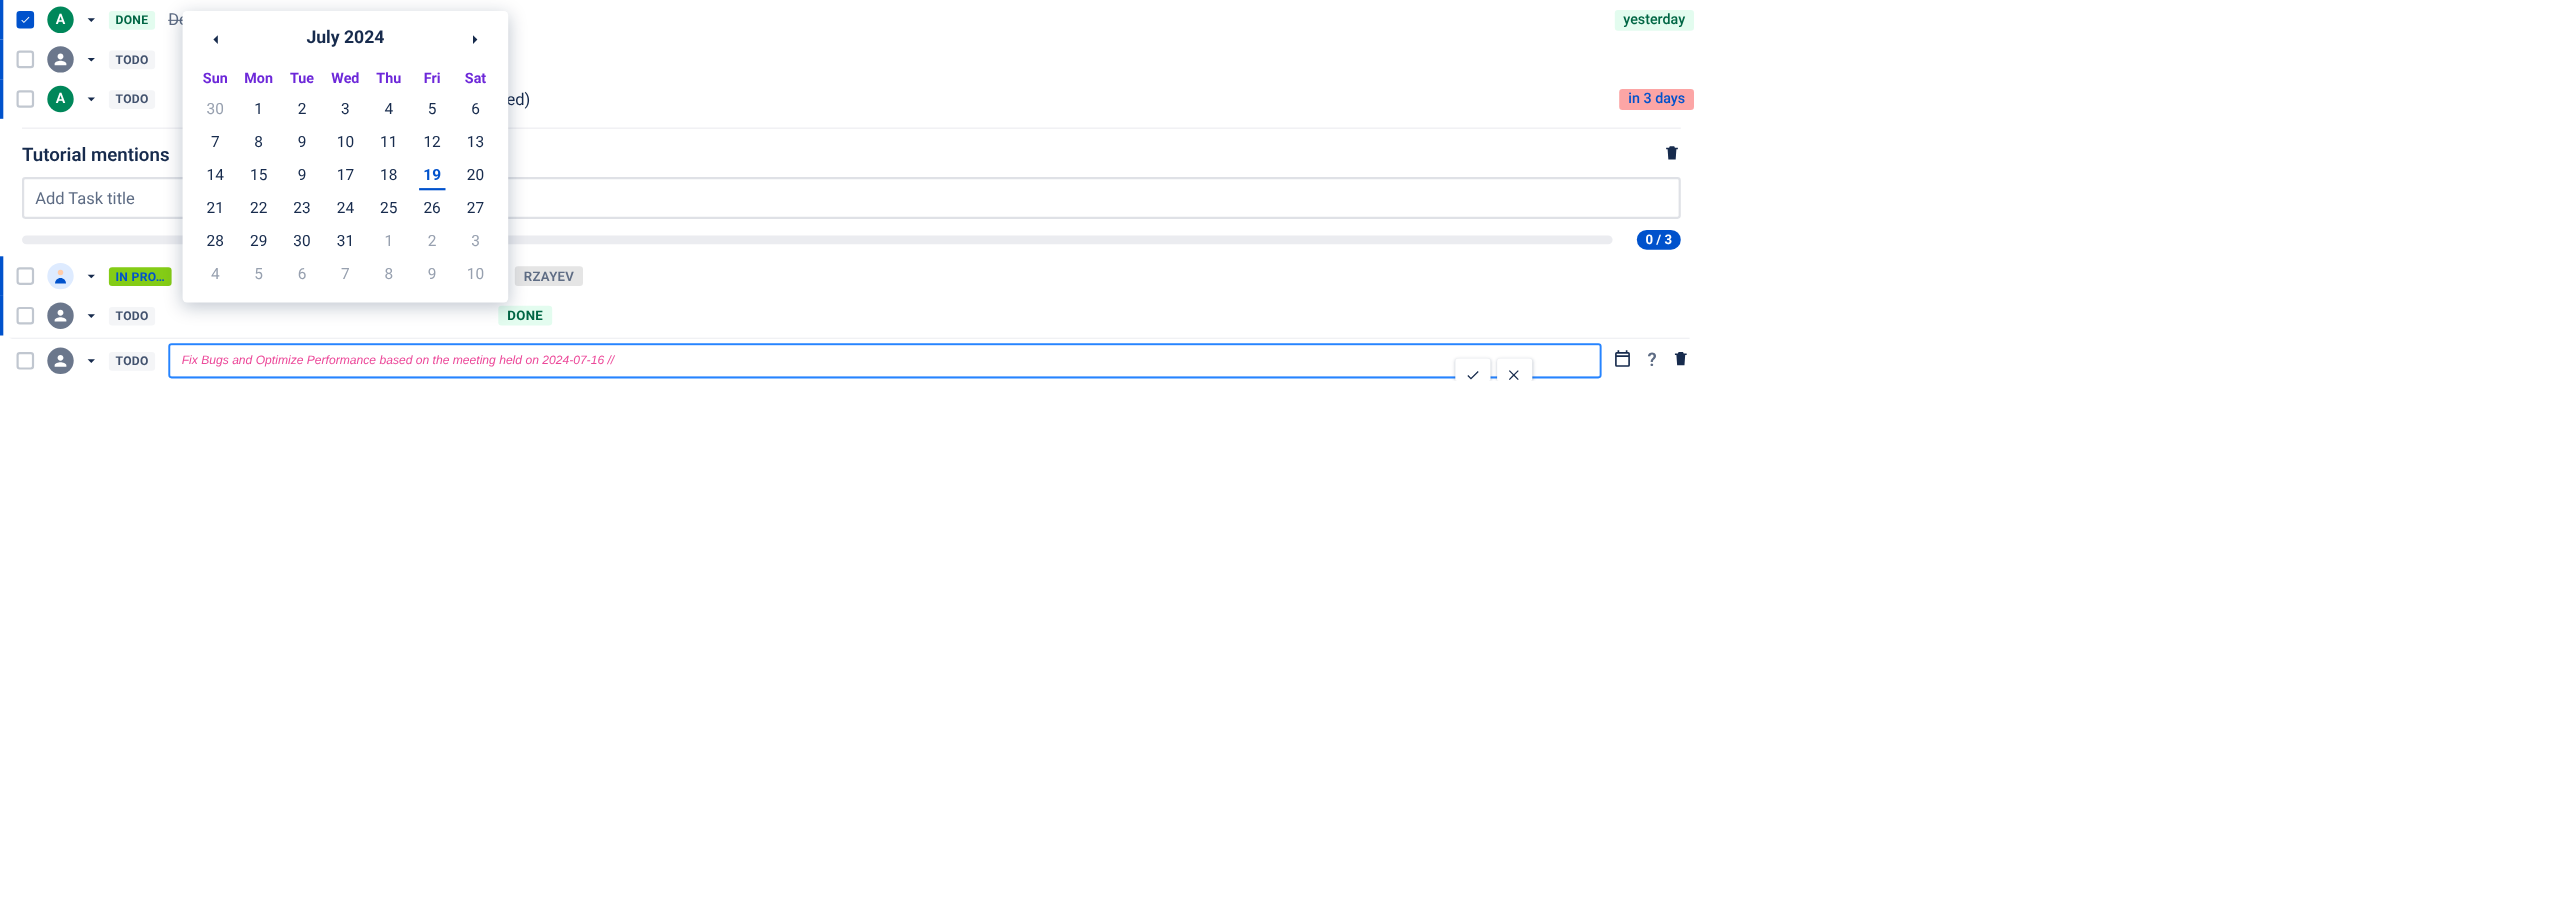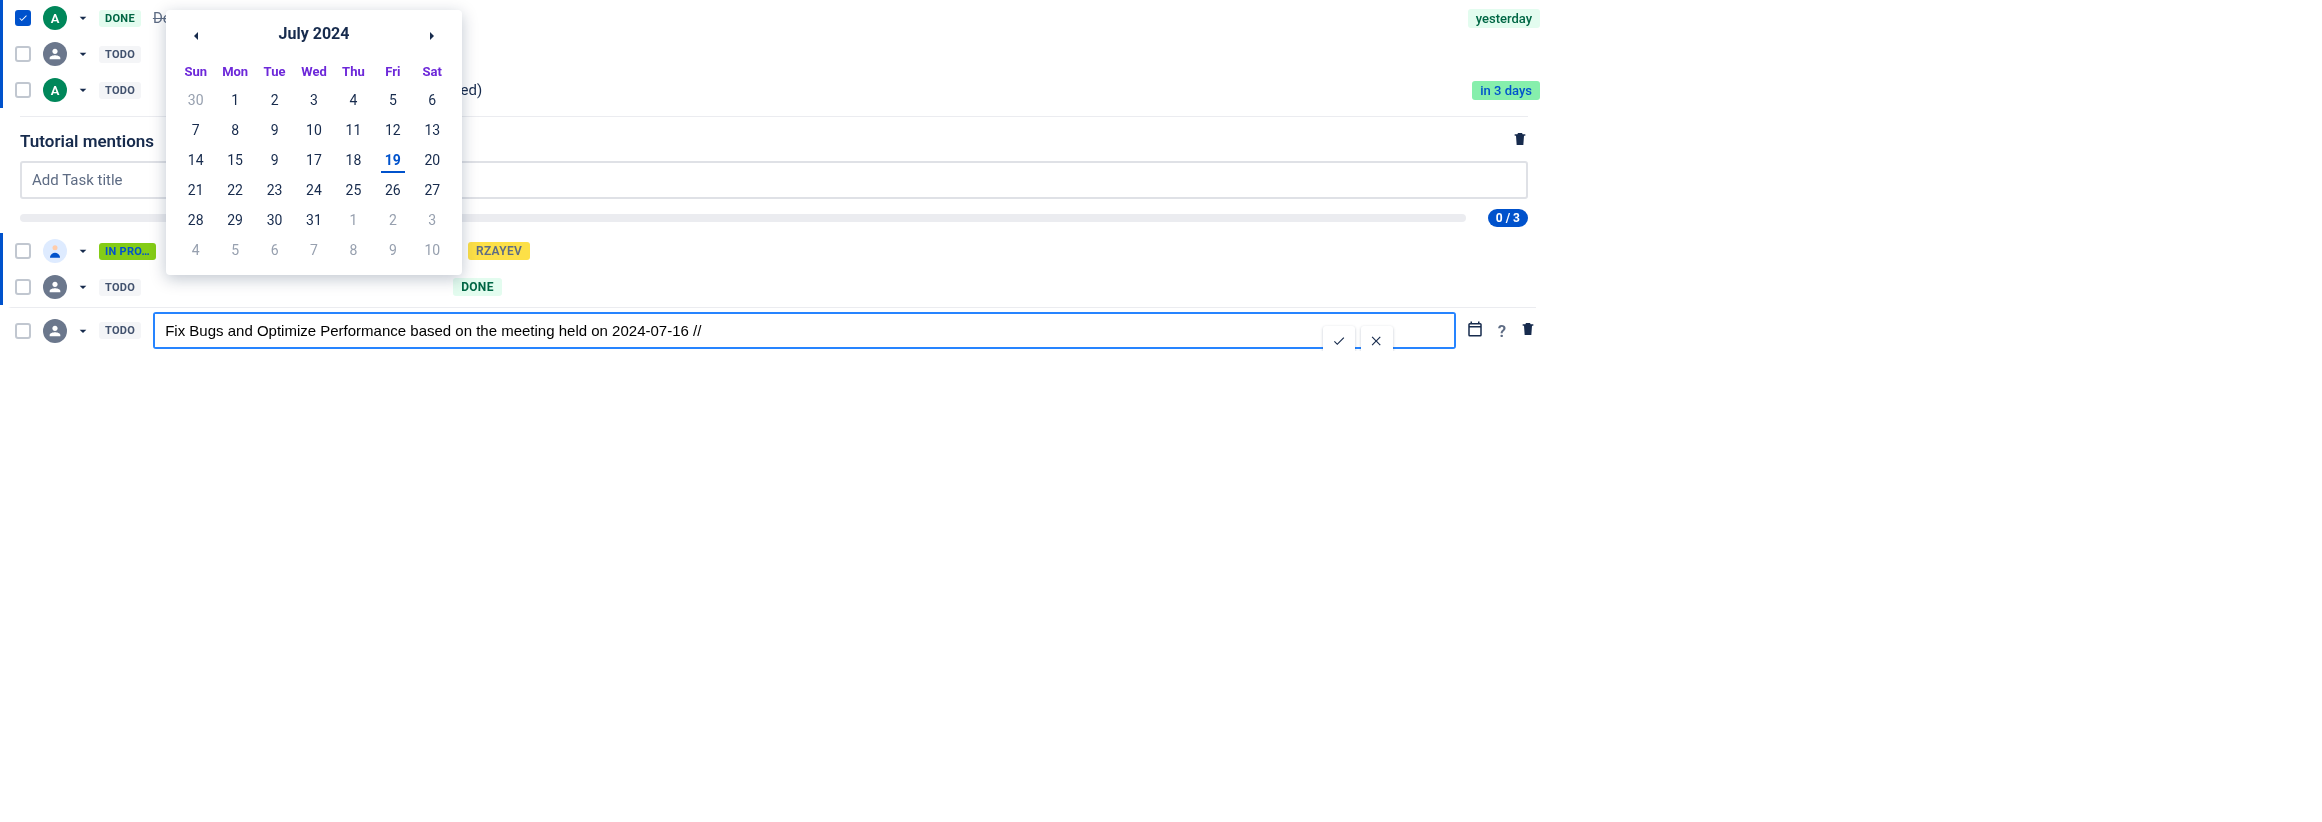--- a/index.html
+++ b/index.html
@@ -26,41 +26,41 @@
   .status-badge { font-size: 11px; font-weight: 700; padding: 2px 6px; border-radius: 3px; margin-right: 12px; letter-spacing: 0.3px; flex-shrink: 0; }
   .status-done { background: #e3fcef; color: #006644; }
   .status-todo { background: #f4f5f7; color: #42526e; }
   .status-inprog { background: #84cc16; color: #0052cc; max-width: 70px; overflow: hidden; text-overflow: ellipsis; white-space: nowrap; text-align: right; }
 
   .task-title { font-size: 15px; color: #172b4d; flex: 1; }
   .task-title.strike { text-decoration: line-through; color: #5e6c84; }
 
   .date-badge { font-size: 13px; padding: 2px 8px; border-radius: 3px; margin-left: auto; }
   .date-yesterday { background: #e3fcef; color: #006644; font-weight: 500; }
-  .date-future { background: #86efac; color: #0052cc; font-weight: 500; }
+  .date-future { background: #fca5a5; color: #0052cc; font-weight: 500; }
 
   .sep-line { height: 1px; background: #ebecf0; margin: 8px 20px 6px 20px; }
 
   .section-header { display: flex; align-items: center; padding: 8px 20px 10px 20px; }
   .section-title { font-size: 17px; font-weight: 600; color: #172b4d; }
   .trash-right { margin-left: auto; cursor: pointer; }
   .trash-right svg { fill: #172b4d; }
 
   .add-task-input { margin: 0 20px 10px 20px; border: 2px solid #dfe1e6; border-radius: 3px; padding: 8px 10px; font-size: 15px; color: #5e6c84; }
 
   .progress-row { display: flex; align-items: center; padding: 0 20px 6px 20px; gap: 22px; }
   .progress-bar { flex: 1; height: 8px; background: #ebecf0; border-radius: 4px; }
   .progress-badge { background: #0052cc; color: #fff; font-size: 12px; font-weight: 700; padding: 2px 8px; border-radius: 10px; }
 
-  .mention-badge { font-size: 12px; font-weight: 600; padding: 2px 8px; border-radius: 3px; margin-left: 8px; background: #fde047; color: #5e6c84; letter-spacing: 0.3px; }
+  .mention-badge { font-size: 12px; font-weight: 600; padding: 2px 8px; border-radius: 3px; margin-left: 8px; background: #e5e5e5; color: #5e6c84; letter-spacing: 0.3px; }
   .mention-done { font-size: 12px; font-weight: 700; padding: 2px 8px; border-radius: 3px; margin-left: 8px; background: #e3fcef; color: #006644; letter-spacing: 0.3px; }
 
   .edit-row { display: flex; align-items: center; margin: 2px 12px 2px 8px; border-top: 1px solid #ebecf0; padding-top: 4px; border-left: 3px solid transparent; }
   .edit-cell { flex: 1; border: 2px solid #2684ff; border-radius: 3px; background: #fff; margin-right: 10px; }
-  .edit-input { width: 100%; border: none; outline: none; padding: 8px 10px; font-size: 15px; color: #000000; }
+  .edit-input { width: 100%; border: none; outline: none; padding: 8px 10px; font-size: 11px; color: #ec4899; font-style: italic; }
   .edit-actions { display: flex; align-items: center; gap: 14px; }
   .edit-actions svg { fill: #172b4d; cursor: pointer; }
 
   .confirm-cancel { position: absolute; right: 155px; top: 326px; display: flex; gap: 6px; }
   .cc-btn { width: 32px; height: 30px; background: #fff; border: none; box-shadow: 0 1px 3px rgba(9,30,66,.25); border-radius: 3px; display: flex; align-items: center; justify-content: center; cursor: pointer; }
   .cc-btn svg { fill: #172b4d; }
 
   
   .calendar { position: absolute; left: 166px; top: 10px; width: 296px; background: #fff; border-radius: 4px; box-shadow: 0 4px 16px rgba(9,30,66,.25); padding: 14px 10px 10px 10px; z-index: 100; }
   .cal-head { display: flex; align-items: flex-start; justify-content: space-between; padding: 0 8px 10px 8px; }

